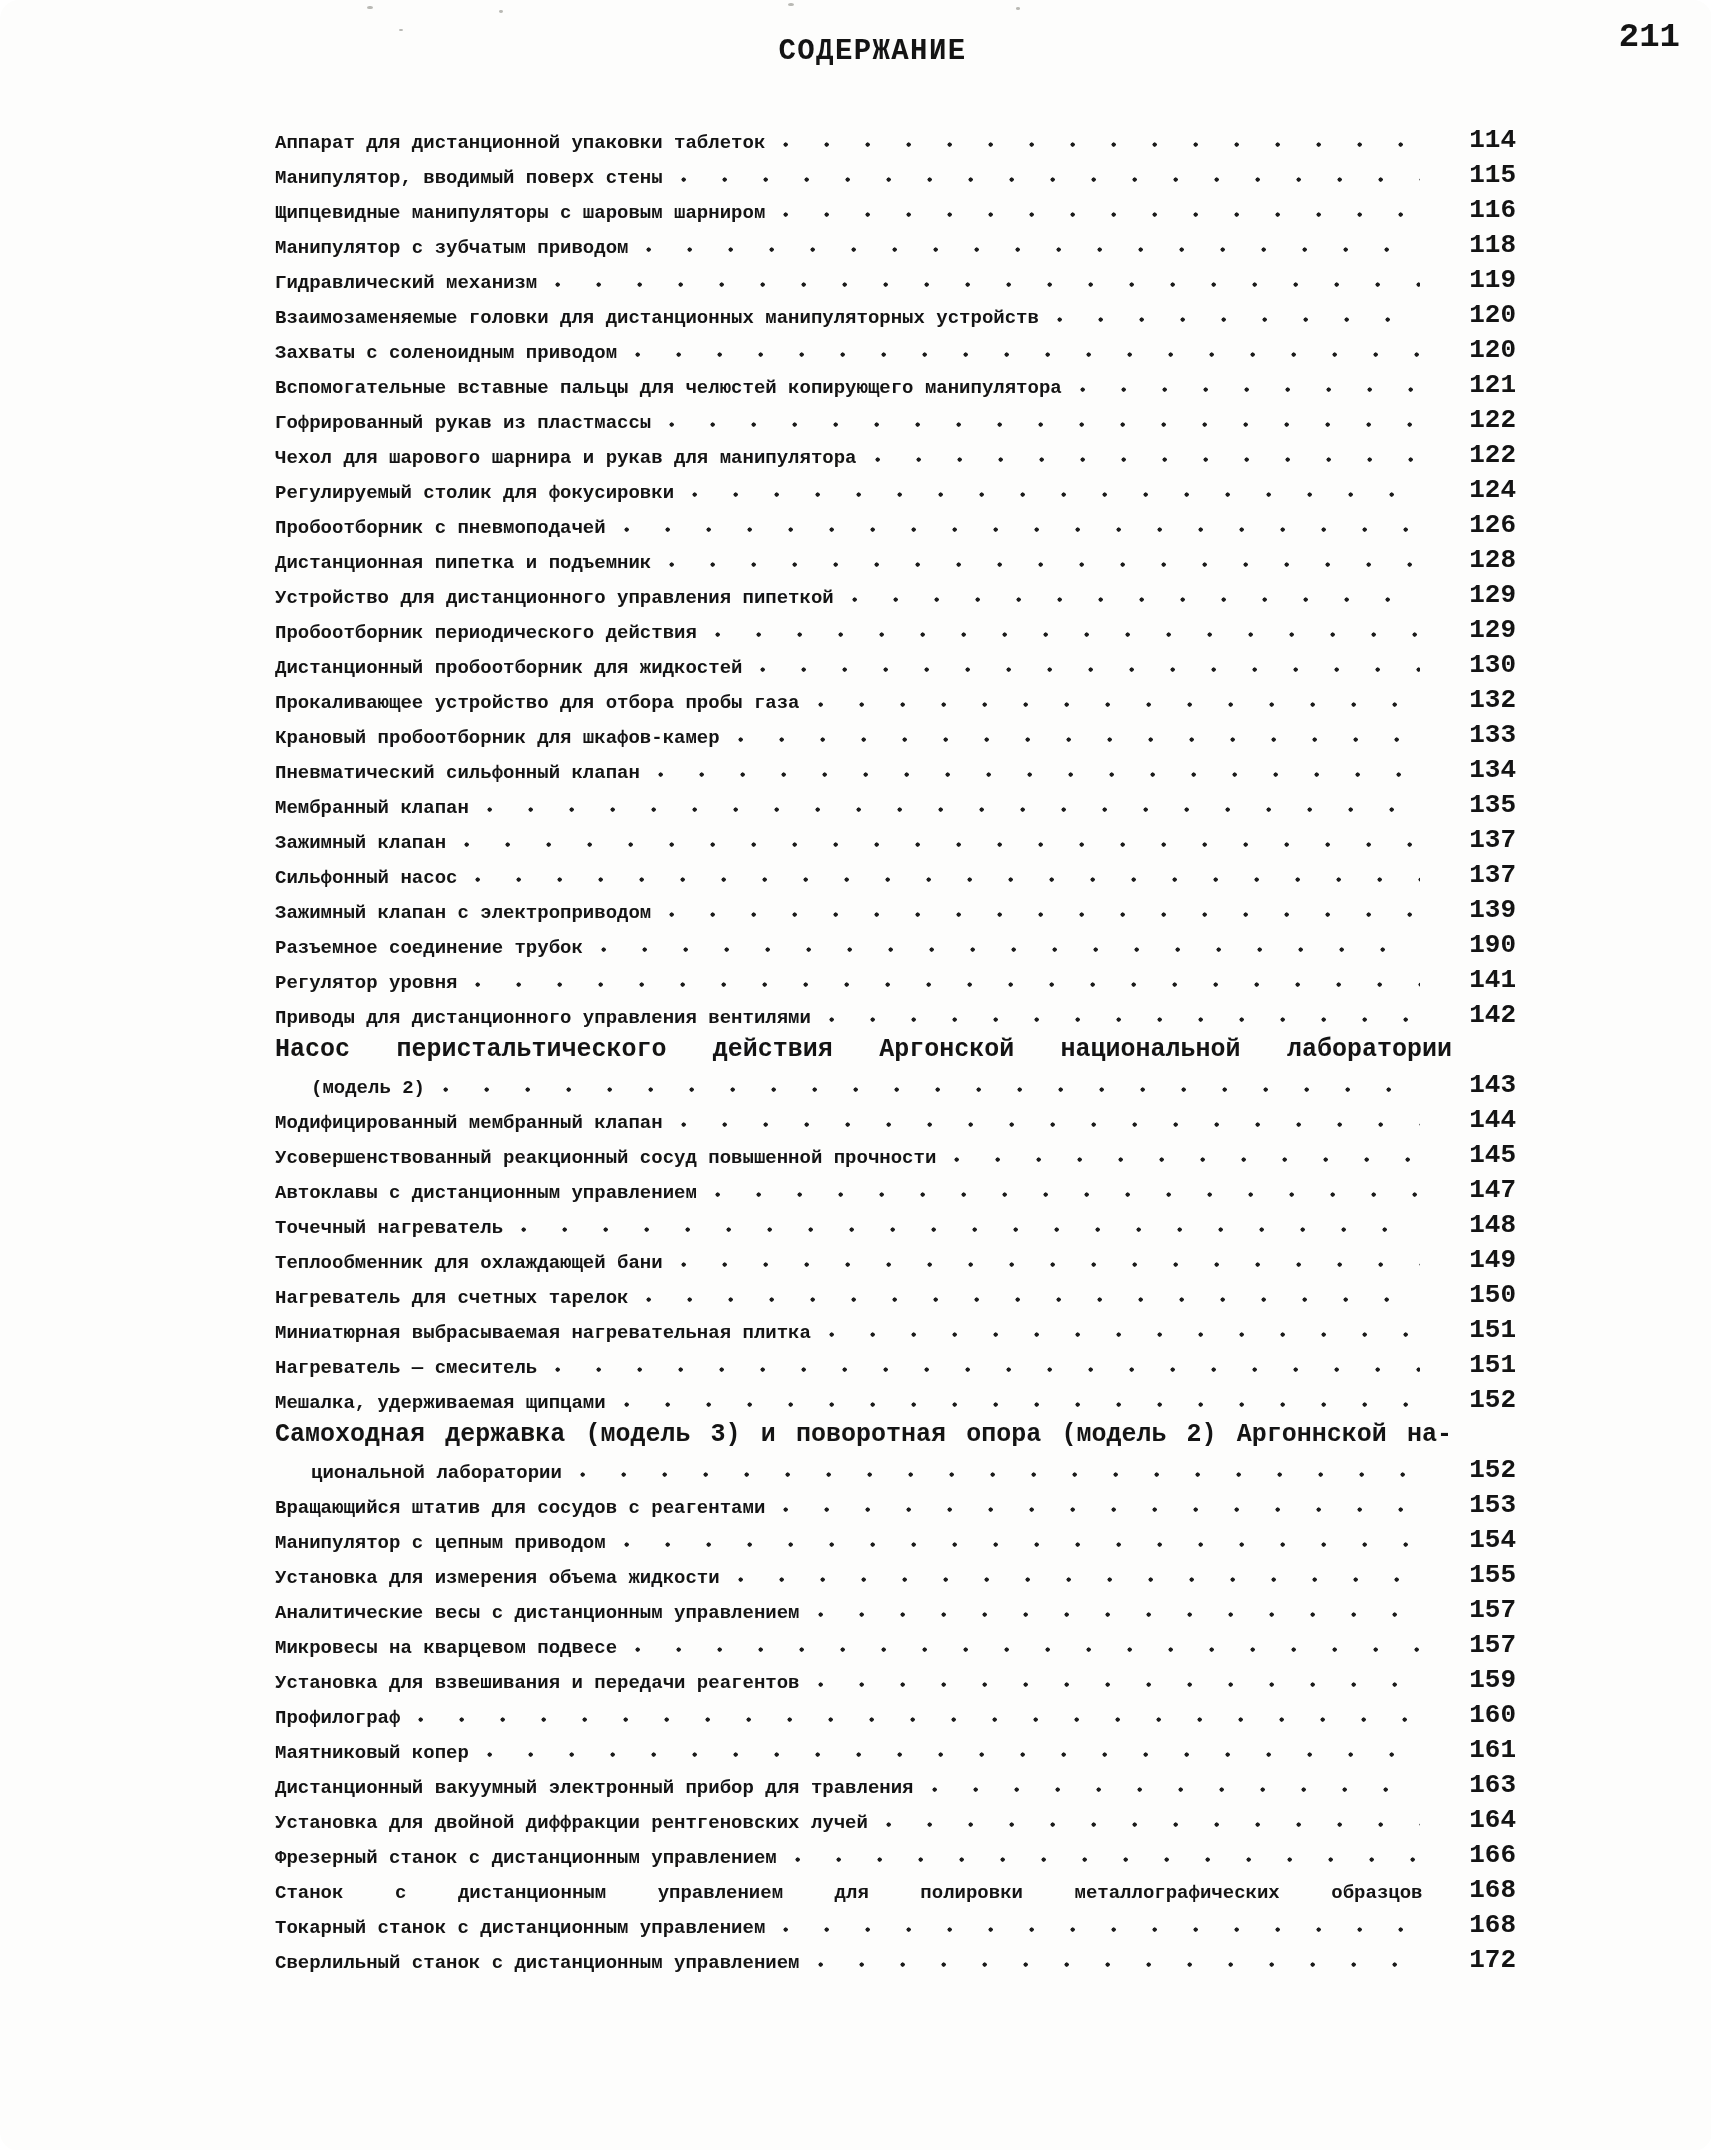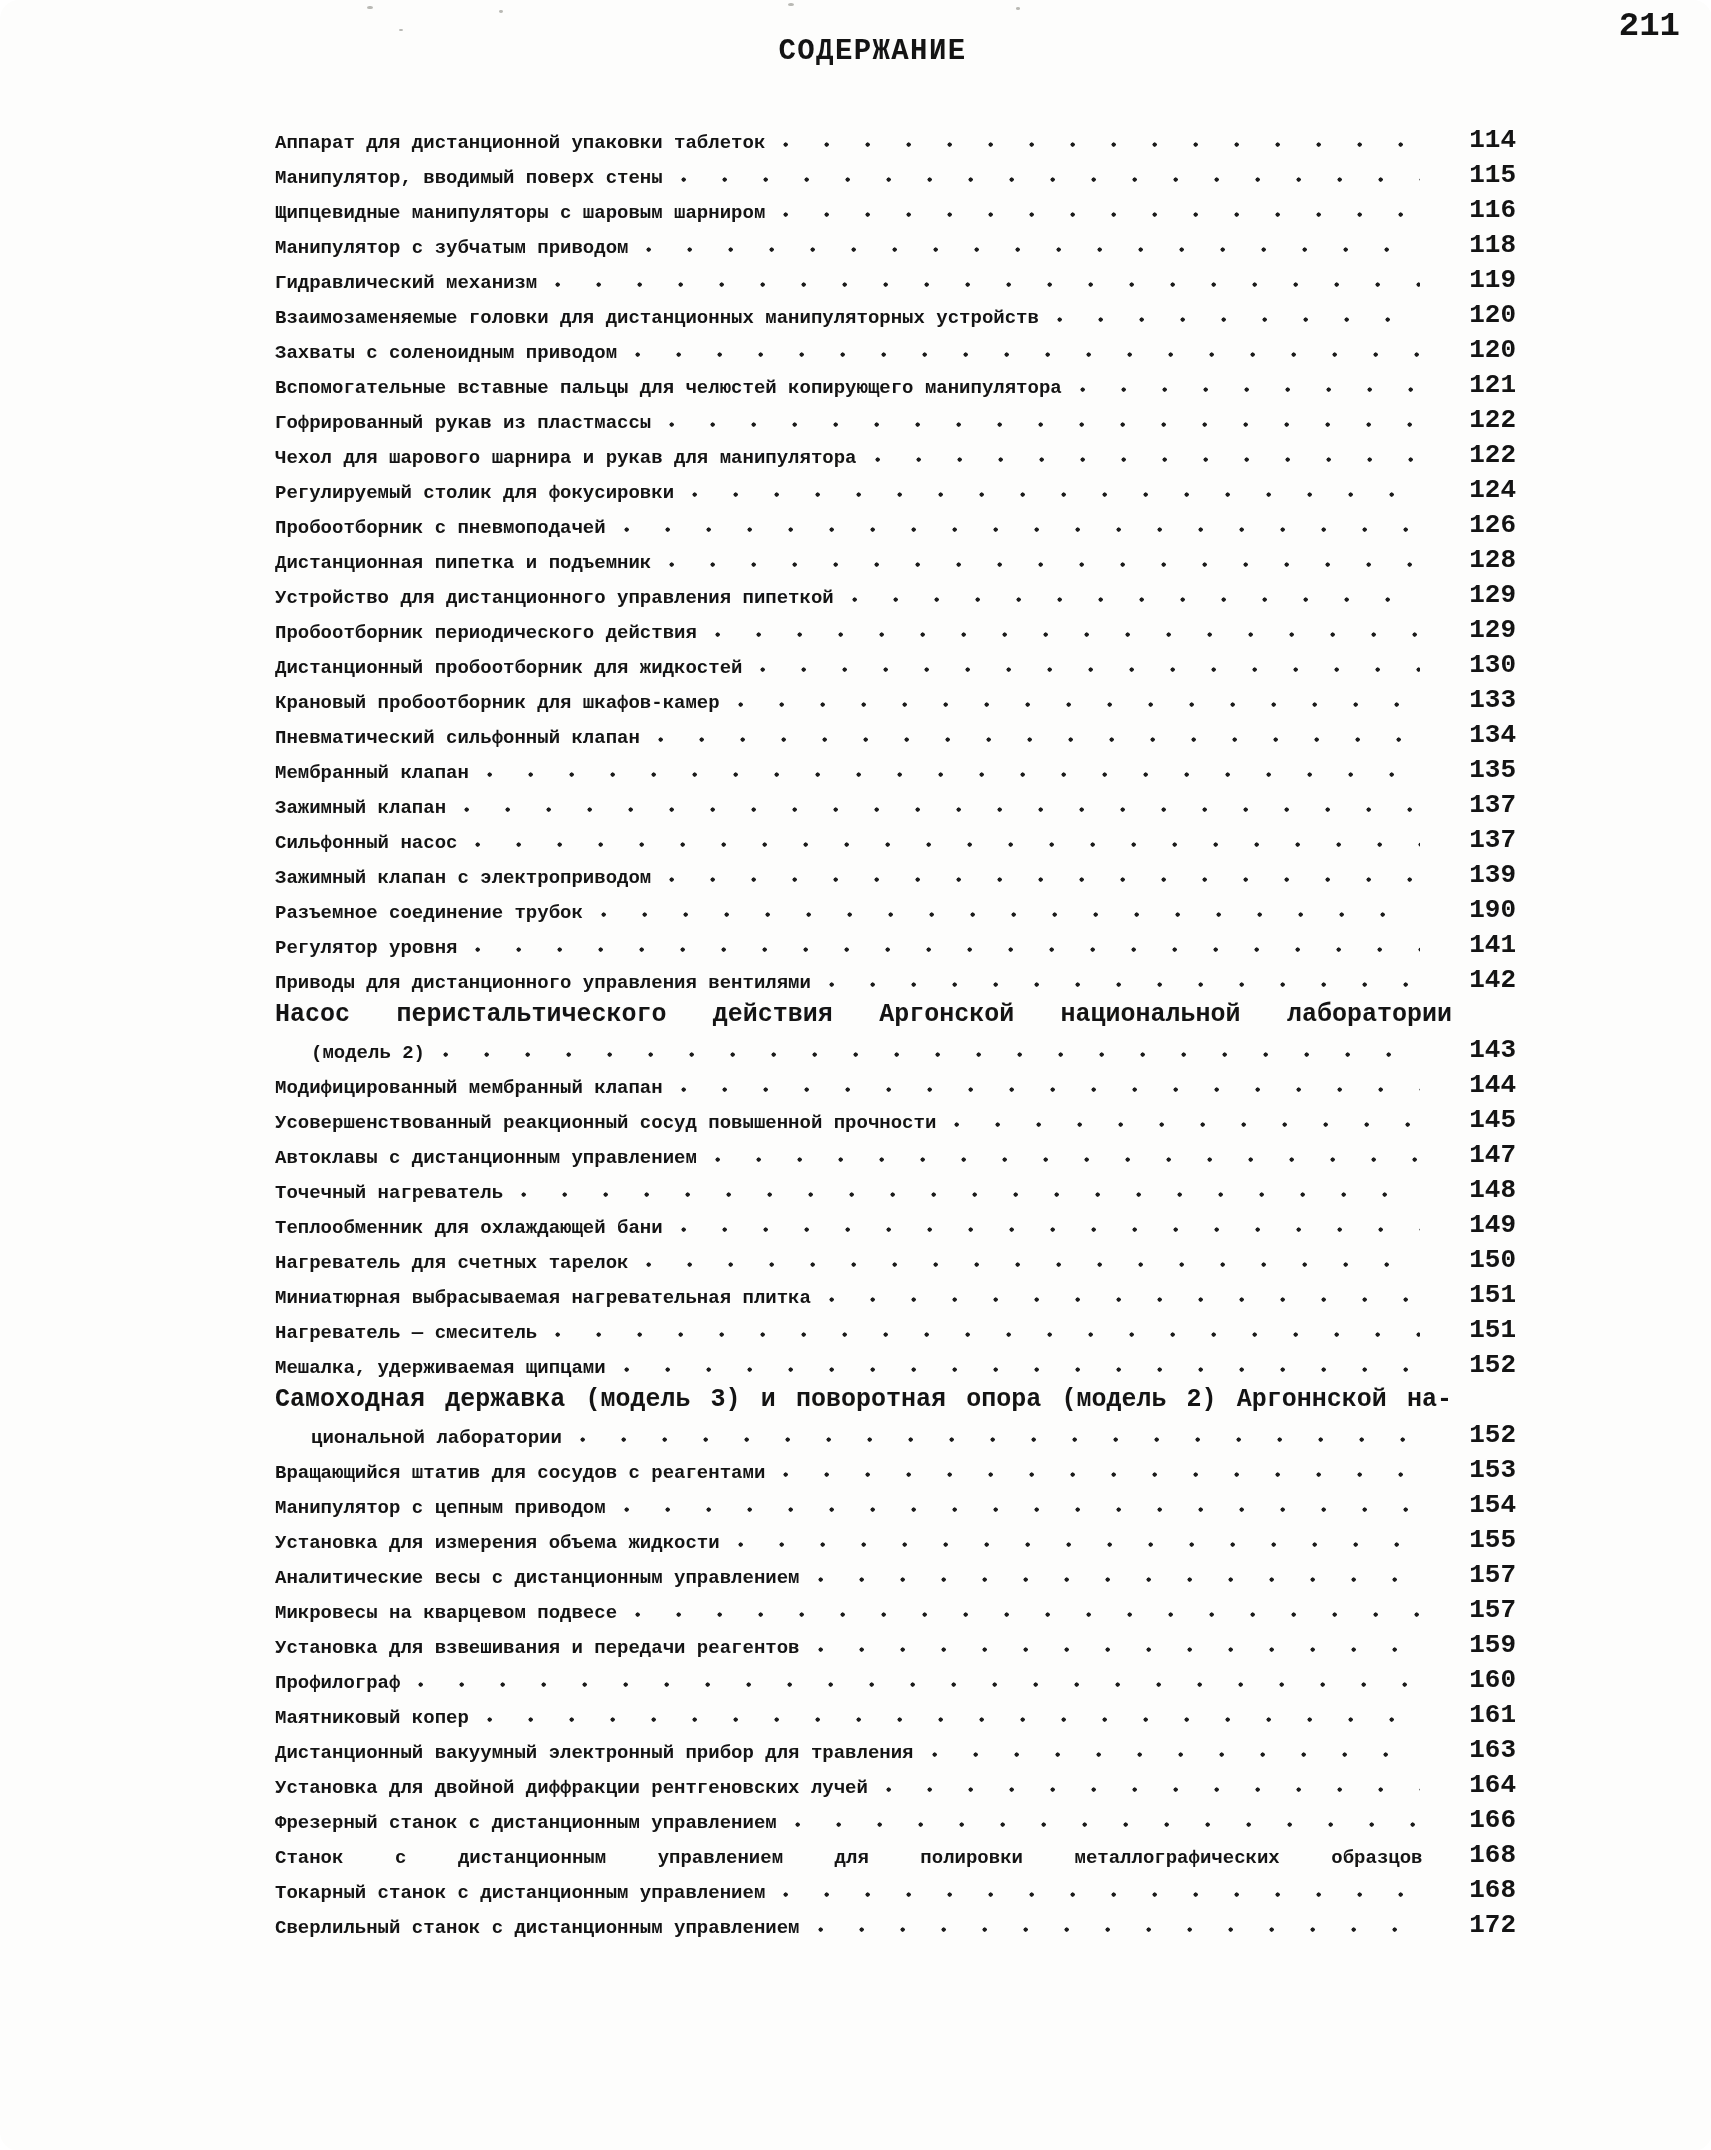--- a/index.html
+++ b/index.html
@@ -23,21 +23,21 @@
     left: 275px;
     width: 1195px;
     text-align: center;
     font-size: 29px;
     font-weight: bold;
     letter-spacing: 1.4px;
     line-height: 1;
   }
   .header-page {
     position: absolute;
-    top: 9px;
+    top: 20px;
     left: 1609px;
     width: 71px;
     text-align: right;
     font-size: 34px;
     font-weight: bold;
     line-height: 1;
   }
   .toc {
     position: absolute;
     top: 118px;
@@ -190,20 +190,25 @@
       <span class="title">Пробоотборник периодического действия</span>
       <span class="leader"></span>
       <span class="pagenum">129</span>
     </div>
       <div class="row">
       <span class="title">Дистанционный пробоотборник для жидкостей</span>
       <span class="leader"></span>
       <span class="pagenum">130</span>
     </div>
       <div class="row">
+      <span class="title">Прокаливающее устройство для отбора пробы газа</span>
+      <span class="leader"></span>
+      <span class="pagenum">132</span>
+    </div>
+      <div class="row">
       <span class="title">Крановый пробоотборник для шкафов-камер</span>
       <span class="leader"></span>
       <span class="pagenum">133</span>
     </div>
       <div class="row">
       <span class="title">Пневматический сильфонный клапан</span>
       <span class="leader"></span>
       <span class="pagenum">134</span>
     </div>
       <div class="row">

